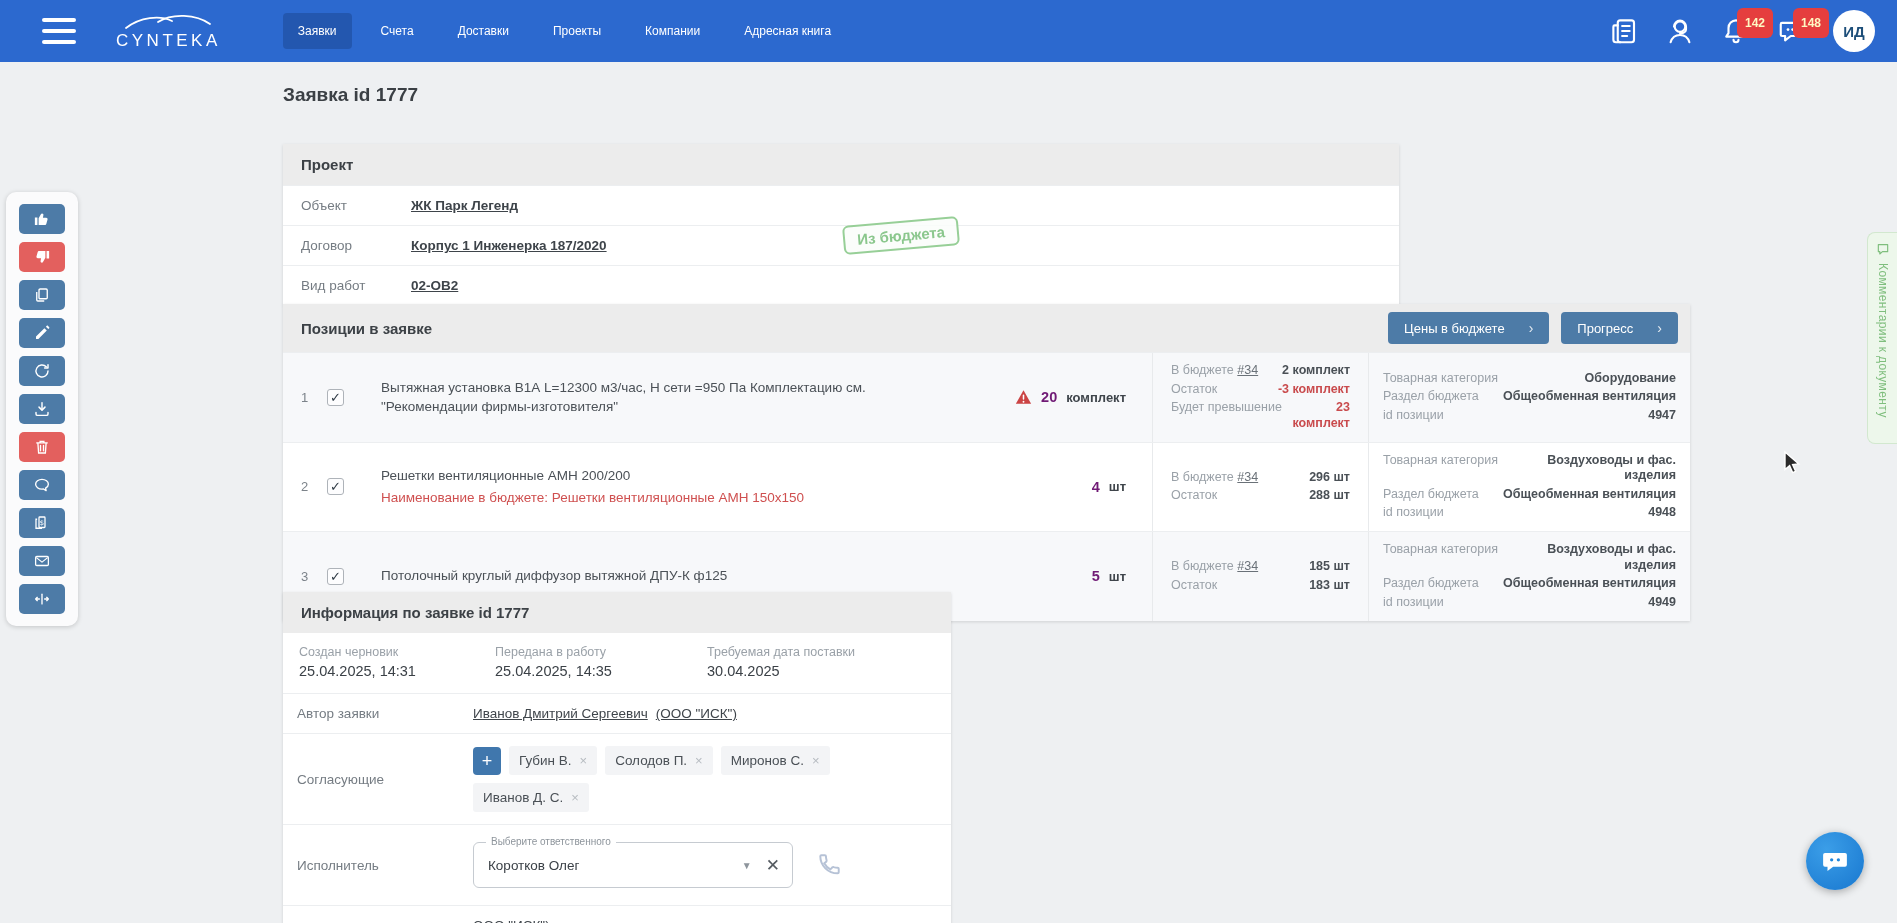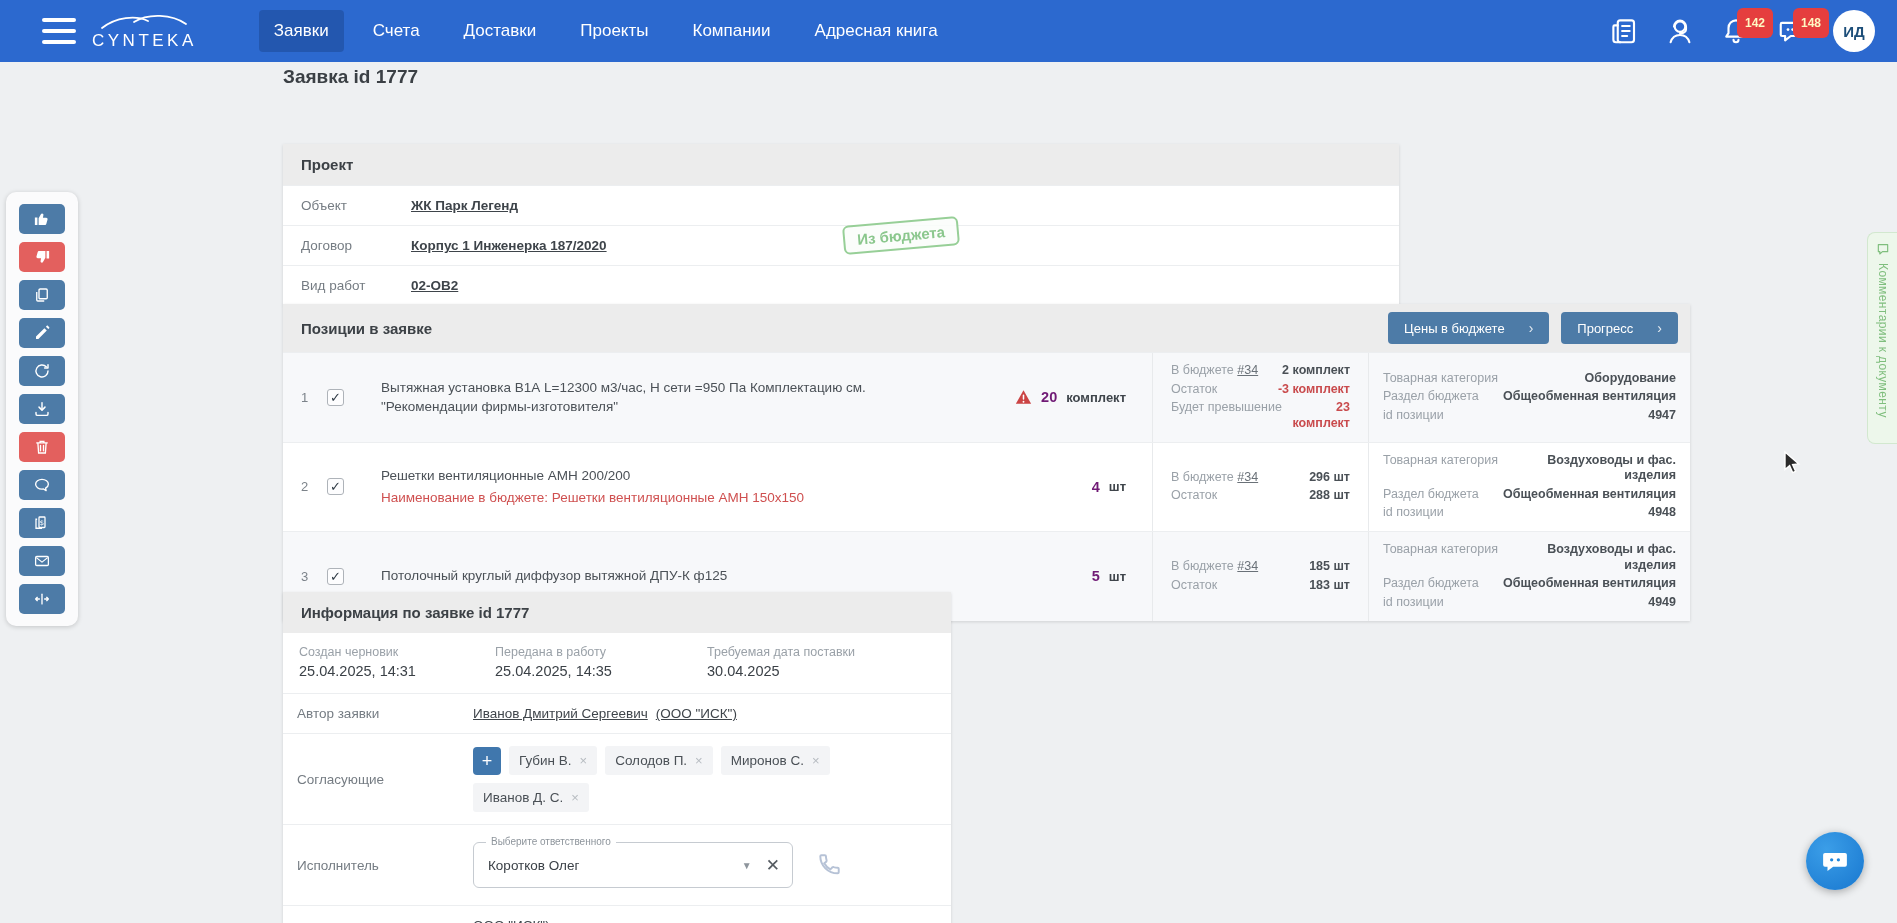--- a/index.html
+++ b/index.html
@@ -4,34 +4,34 @@
 <style>
   * { margin:0; padding:0; box-sizing:border-box; }
   html,body { width:1897px; height:923px; overflow:hidden; }
   body { font-family:"Liberation Sans","DejaVu Sans",sans-serif; background:#eef0f2; color:#3f454b; }
   .screen { position:relative; width:1897px; height:923px; overflow:hidden; }
 
   
   header { position:absolute; left:0; top:0; width:100%; height:62px; background:#2c69cf; display:flex; align-items:center; padding:0 22px 0 42px; z-index:20; }
   .burger { width:34px; height:26px; display:flex; flex-direction:column; justify-content:space-between; cursor:pointer; }
   .burger span { display:block; height:4px; border-radius:2px; background:#fff; }
-  .logo { margin-left:16px; color:#fff; display:flex; flex-direction:column; align-items:center; line-height:1; cursor:pointer; }
+  .logo { margin-left:40px; color:#fff; display:flex; flex-direction:column; align-items:center; line-height:1; cursor:pointer; }
   .logo svg { display:block; margin-bottom:2px; }
   .logo .word { font-size:17px; letter-spacing:3.5px; font-weight:400; }
   nav { display:flex; align-items:center; margin-left:62px; gap:14px; }
-  .nav-item { color:#fff; font-size:17px; padding:11px 15px; border-radius:4px; cursor:pointer; white-space:nowrap; }
+  .nav-item { color:#fff; font-size:12px; padding:11px 15px; border-radius:4px; cursor:pointer; white-space:nowrap; }
   .nav-item.active { background:rgba(13,42,94,.28); }
   .hright { margin-left:auto; display:flex; align-items:center; gap:26px; }
   .hicon { position:relative; width:30px; height:30px; cursor:pointer; }
   .hicon svg { width:30px; height:30px; }
   .badge { position:absolute; top:-8px; left:16px; background:#e53e3e; color:#fef9c3; font-size:12px; font-weight:700; padding:8px 8px; border-radius:6px; line-height:1.2; }
   .avatar { width:42px; height:42px; border-radius:50%; background:#fff; color:#1d4e79; font-size:15px; font-weight:700; display:flex; align-items:center; justify-content:center; cursor:pointer; }
 
   
-  .page-title { position:absolute; left:283px; top:66px; font-size:19px; font-weight:700; color:#3b4045; }
+  .page-title { position:absolute; left:283px; top:84px; font-size:19px; font-weight:700; color:#3b4045; }
 
   
   .tools { position:absolute; left:6px; top:192px; width:72px; padding:12px 0; background:#fbfbfc; border-radius:10px; box-shadow:0 1px 5px rgba(0,0,0,.18); display:flex; flex-direction:column; align-items:center; gap:8px; z-index:15; }
   .tbtn { width:46px; height:30px; border:none; border-radius:5px; background:#4d7ba7; display:flex; align-items:center; justify-content:center; cursor:pointer; }
   .tbtn.red { background:#e3605e; }
   .tbtn svg { width:18px; height:18px; }
 
   
   .card { position:absolute; background:#fff; box-shadow:0 1px 3px rgba(0,0,0,.13); }
   .card-head { background:#ececec; font-size:15px; font-weight:700; color:#3c4146; padding:12px 18px; display:flex; align-items:center; }

